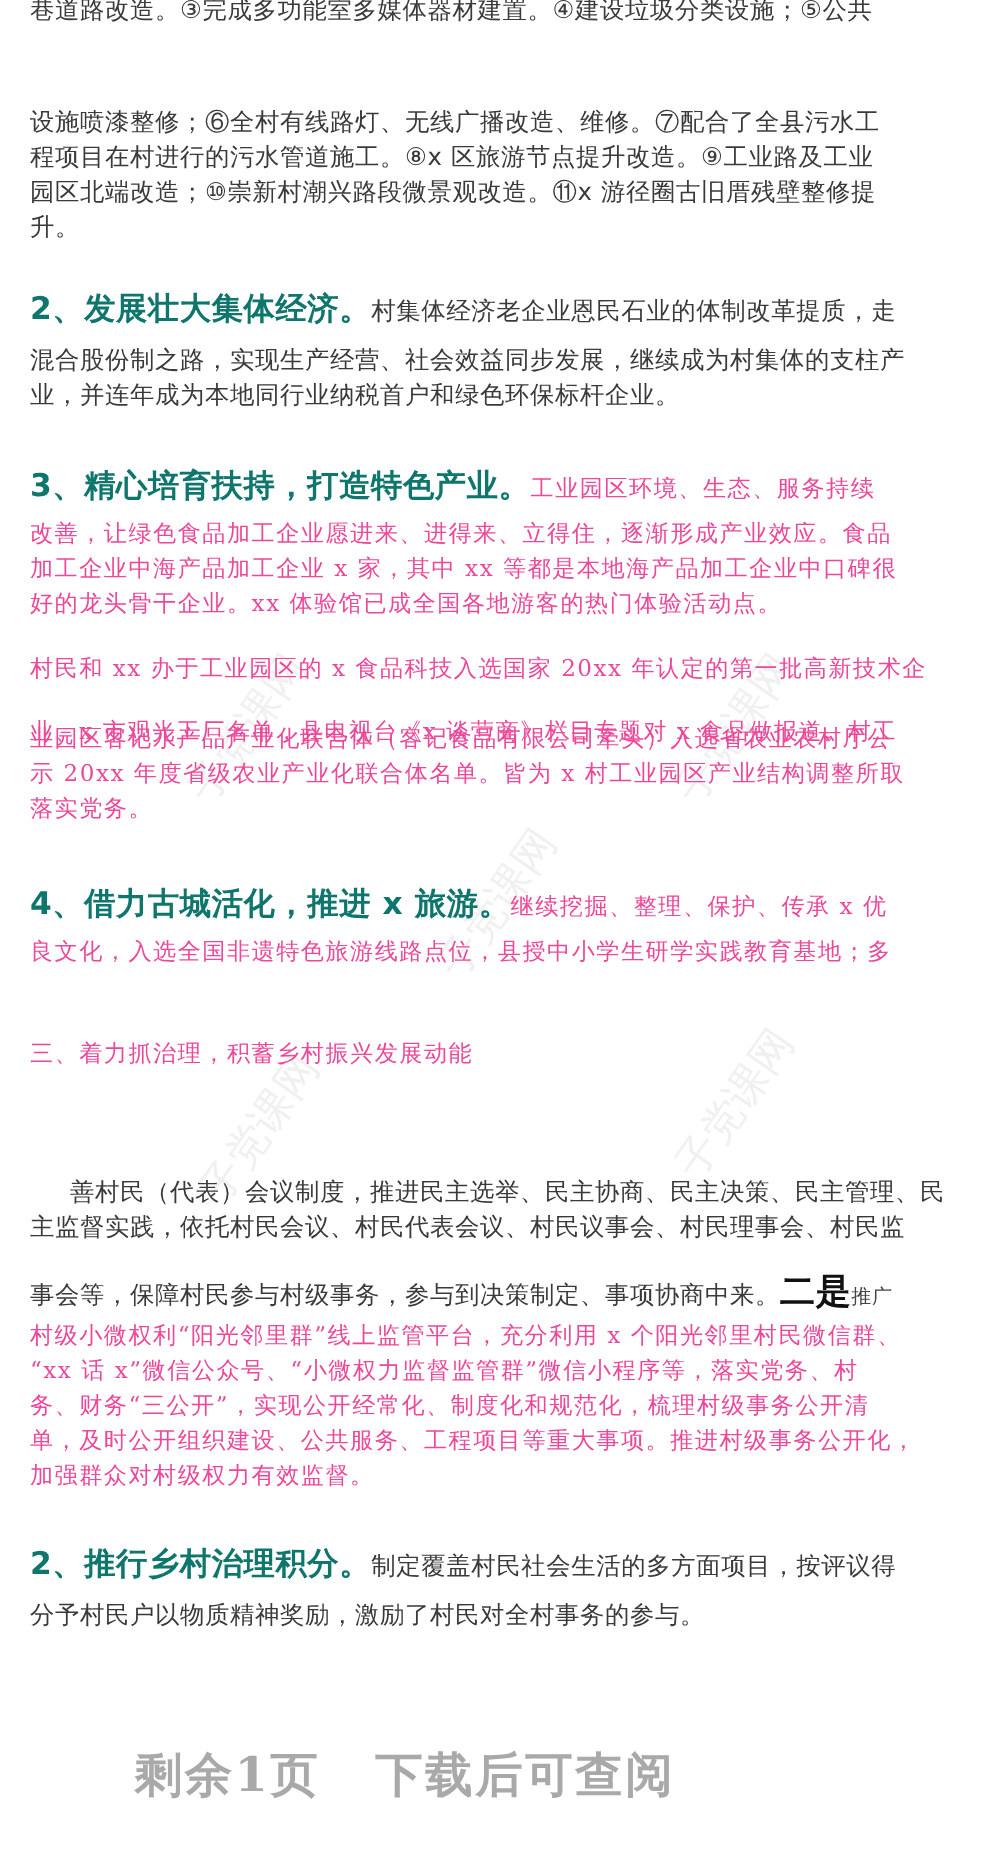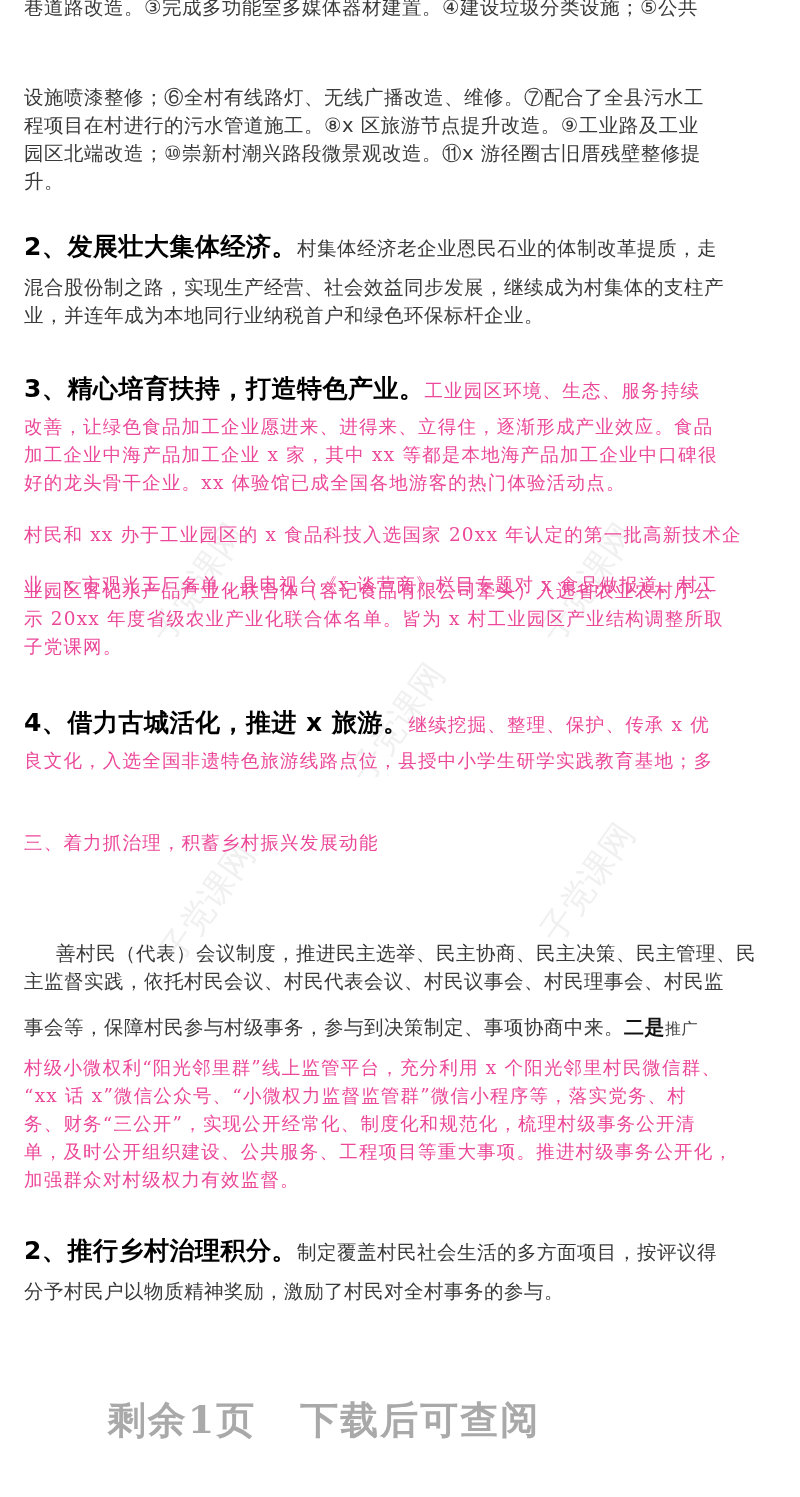--- a/index.html
+++ b/index.html
@@ -2,22 +2,22 @@
 <html><head>
 <meta charset="utf-8">
 <style>
   html, body { margin:0; padding:0; background:#ffffff; }
   body { width:800px; height:1497px; position:relative; overflow:hidden;
          font-family:"DejaVu Serif", "Liberation Serif", serif; color:#333333; }
   .page { position:absolute; left:0; top:0; width:800px; height:1497px; }
   .line { position:absolute; left:24px; width:756px; font-size:19.5px; white-space:nowrap;
           letter-spacing:0.5px; color:#3a3a3a; font-family:"DejaVu Sans", sans-serif; }
   .serif { font-family:"DejaVu Serif","Liberation Serif", serif; color:#ec4899; letter-spacing:1.2px; font-size:18.5px; }
-  .head-inline { font-weight:bold; font-size:25px; color:#000000; font-family:"DejaVu Sans", sans-serif; }
-  .strong-inline { font-weight:bold; font-size:20px; color:#111; }
+  .head-inline { font-weight:bold; font-size:25px; color:#0f766e; font-family:"DejaVu Sans", sans-serif; }
+  .strong-inline { font-weight:bold; font-size:28px; color:#111; }
   .small-inline { font-size:16px; color:#444; }
   .footer { position:absolute; left:0; width:648px; top:1395px; text-align:center;
             font-size:38px; font-weight:bold; color:#a9a9a9; letter-spacing:2px;
             font-family:"DejaVu Serif","Liberation Serif", serif; }
   .footer span + span { margin-left:44px; }
   .wm { position:absolute; font-size:34px; color:rgba(200,200,200,0.28); transform:rotate(-55deg);
         font-family:"DejaVu Sans", sans-serif; white-space:nowrap; pointer-events:none; }
 </style>
 </head>
 <body>
@@ -46,21 +46,21 @@
     <span class="head-inline">3、精心培育扶持，打造特色产业。</span><span class="serif">工业园区环境、生态、服务持续</span>
   </div>
   <div class="line serif" style="top:414px;">改善，让绿色食品加工企业愿进来、进得来、立得住，逐渐形成产业效应。食品</div>
   <div class="line serif" style="top:442px;">加工企业中海产品加工企业 x 家，其中 xx 等都是本地海产品加工企业中口碑很</div>
   <div class="line serif" style="top:470px;">好的龙头骨干企业。xx 体验馆已成全国各地游客的热门体验活动点。</div>
 
   <div class="line serif" style="top:522px;">村民和 xx 办于工业园区的 x 食品科技入选国家 20xx 年认定的第一批高新技术企</div>
   <div class="line serif" style="top:550px;margin-top:22px;">业、x 市观光工厂名单，县电视台《x 谈营商》栏目专题对 x 食品做报道。村工</div>
   <div class="line serif" style="top:578px;">业园区客记水产品产业化联合体（客记食品有限公司牵头）入选省农业农村厅公</div>
   <div class="line serif" style="top:606px;">示 20xx 年度省级农业产业化联合体名单。皆为 x 村工业园区产业结构调整所取</div>
-  <div class="line serif" style="top:634px;">子党课网。</div>
+  <div class="line serif" style="top:634px;">落实党务。</div>
 
   <div class="line" style="top:706px;">
     <span class="head-inline">4、借力古城活化，推进 x 旅游。</span><span class="serif">继续挖掘、整理、保护、传承 x 优</span>
   </div>
   <div class="line serif" style="top:748px;">良文化，入选全国非遗特色旅游线路点位，县授中小学生研学实践教育基地；多</div>
 
   <div class="line serif" style="top:830px;">三、着力抓治理，积蓄乡村振兴发展动能</div>
 
   <div class="line" style="top:940px;margin-left:32px;">善村民（代表）会议制度，推进民主选举、民主协商、民主决策、民主管理、民</div>
   <div class="line" style="top:968px;">主监督实践，依托村民会议、村民代表会议、村民议事会、村民理事会、村民监</div>

